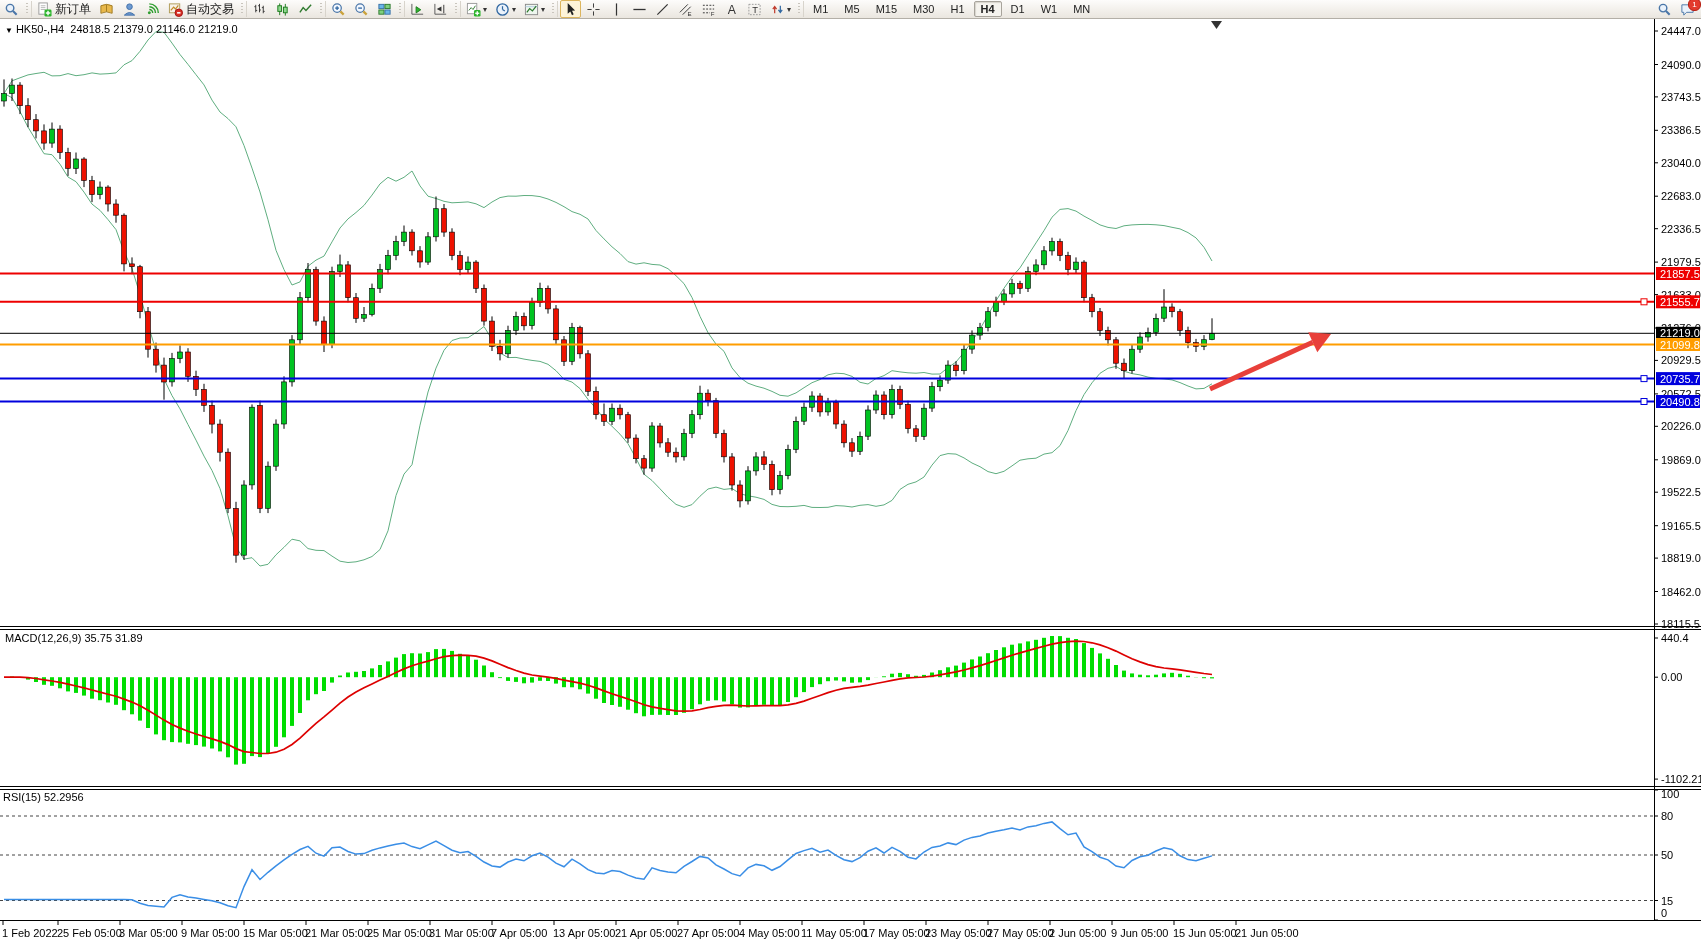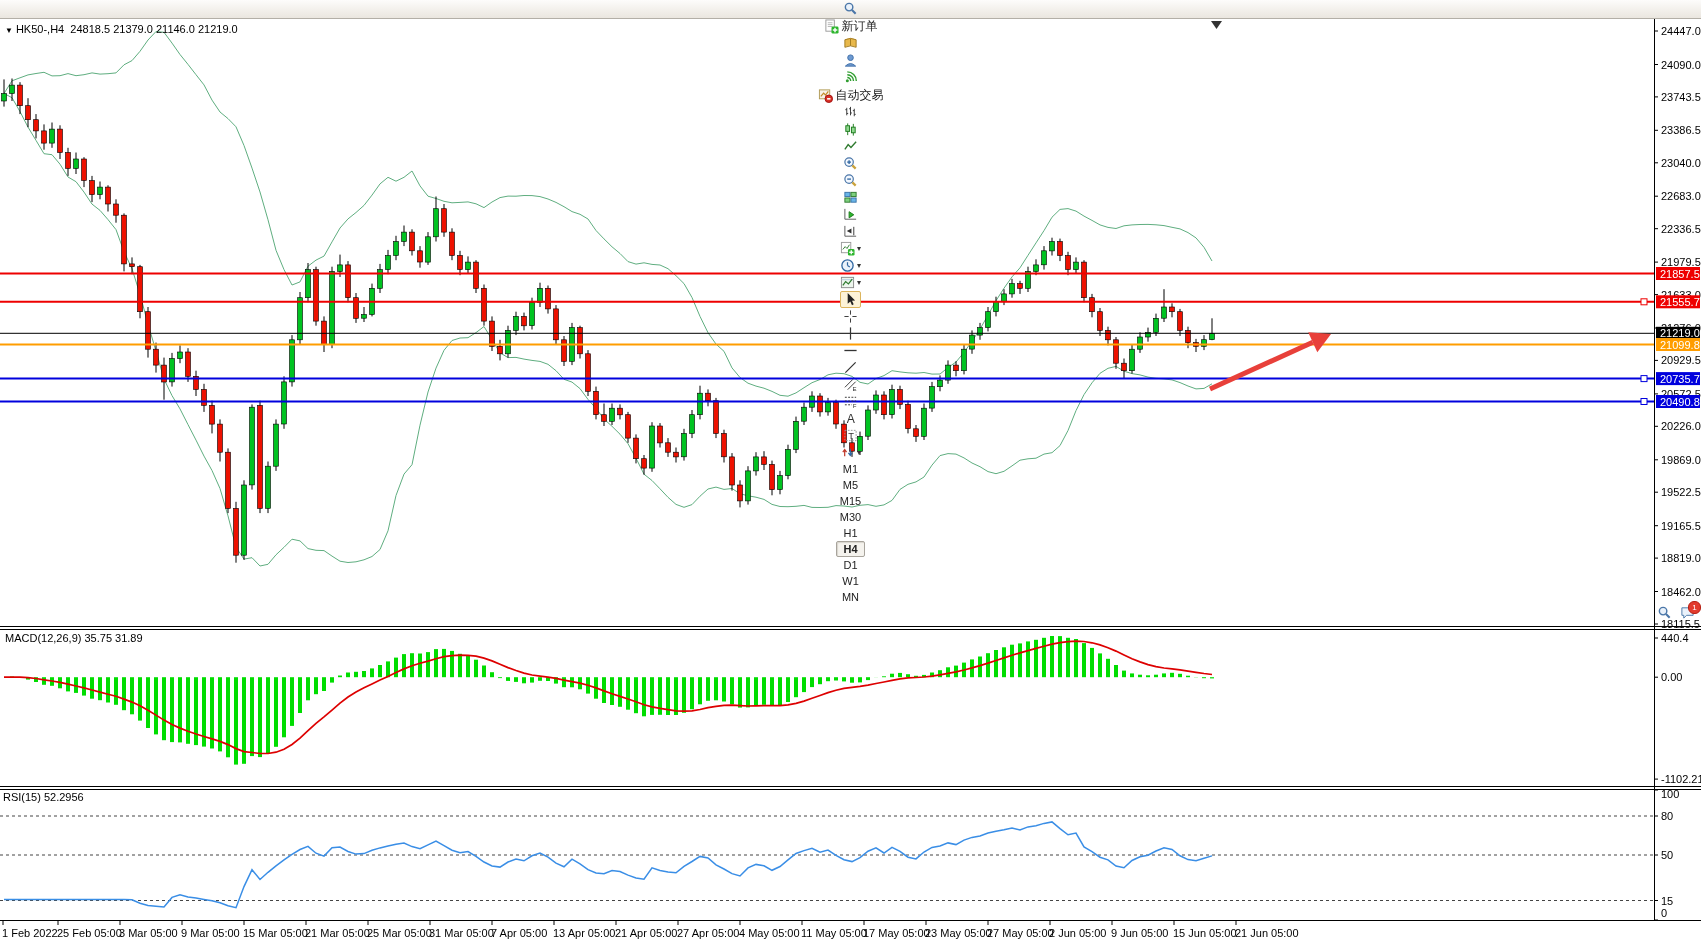--- a/index.html
+++ b/index.html
@@ -1,21 +1,21 @@
 <!DOCTYPE html>
 <html><head>
 <meta charset="utf-8">
 <style>
   html,body{margin:0;padding:0;}
   body{width:1701px;height:945px;position:relative;background:#fff;overflow:hidden;
        font-family:"Liberation Sans",sans-serif;-webkit-font-smoothing:none;}
   
   #toolbar{position:absolute;left:0;top:0;width:1701px;height:18px;z-index:5;
     display:flex;align-items:center;background:linear-gradient(#fdfcfb,#eae6df);
-    border-bottom:1px solid #b3afa7;flex-direction:column;}
+    border-bottom:1px solid #b3afa7;}
   .tsep{width:7px;height:16px;margin:0 1px;
     background:repeating-linear-gradient(to bottom,#c9c5bd 0 1px,transparent 1px 3px);
     background-size:2px 12px;background-repeat:no-repeat;background-position:2px 2px;
     border-right:1px solid #d8d4cc;}
   .tbtn{display:flex;align-items:center;height:16px;padding:0 2px;margin:0 1px;
     border:1px solid transparent;border-radius:2px;cursor:default;}
   .tbtn.active{background:#fdf3d8;border:1px solid #dcb55e;}
   .tbtn svg{width:15px;height:15px;display:block;}
   .tbtn .lbl{font-size:12px;color:#1a1a1a;margin-left:3px;white-space:nowrap;}
   .tbtn .dd{font-size:8px;color:#333;margin-left:2px;}

